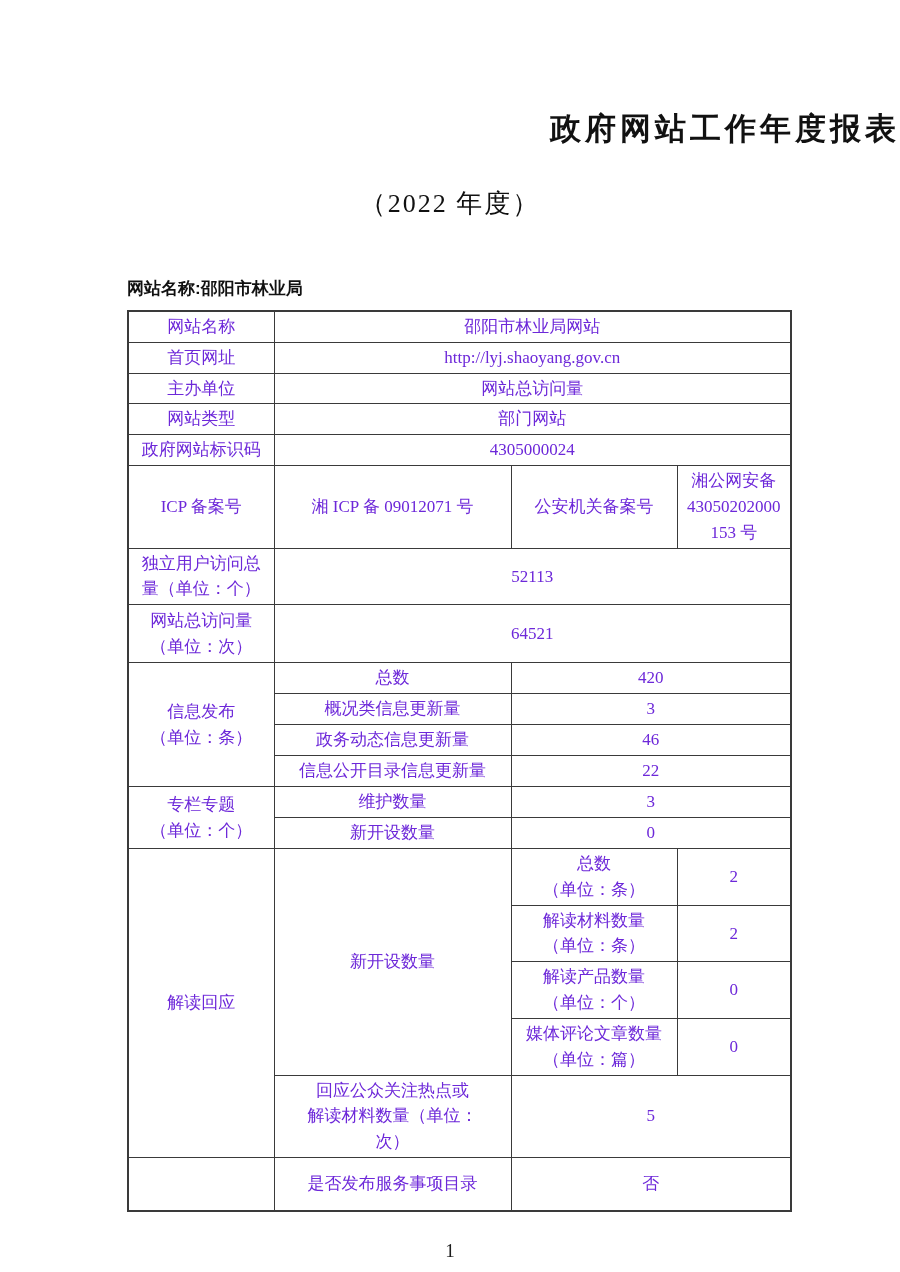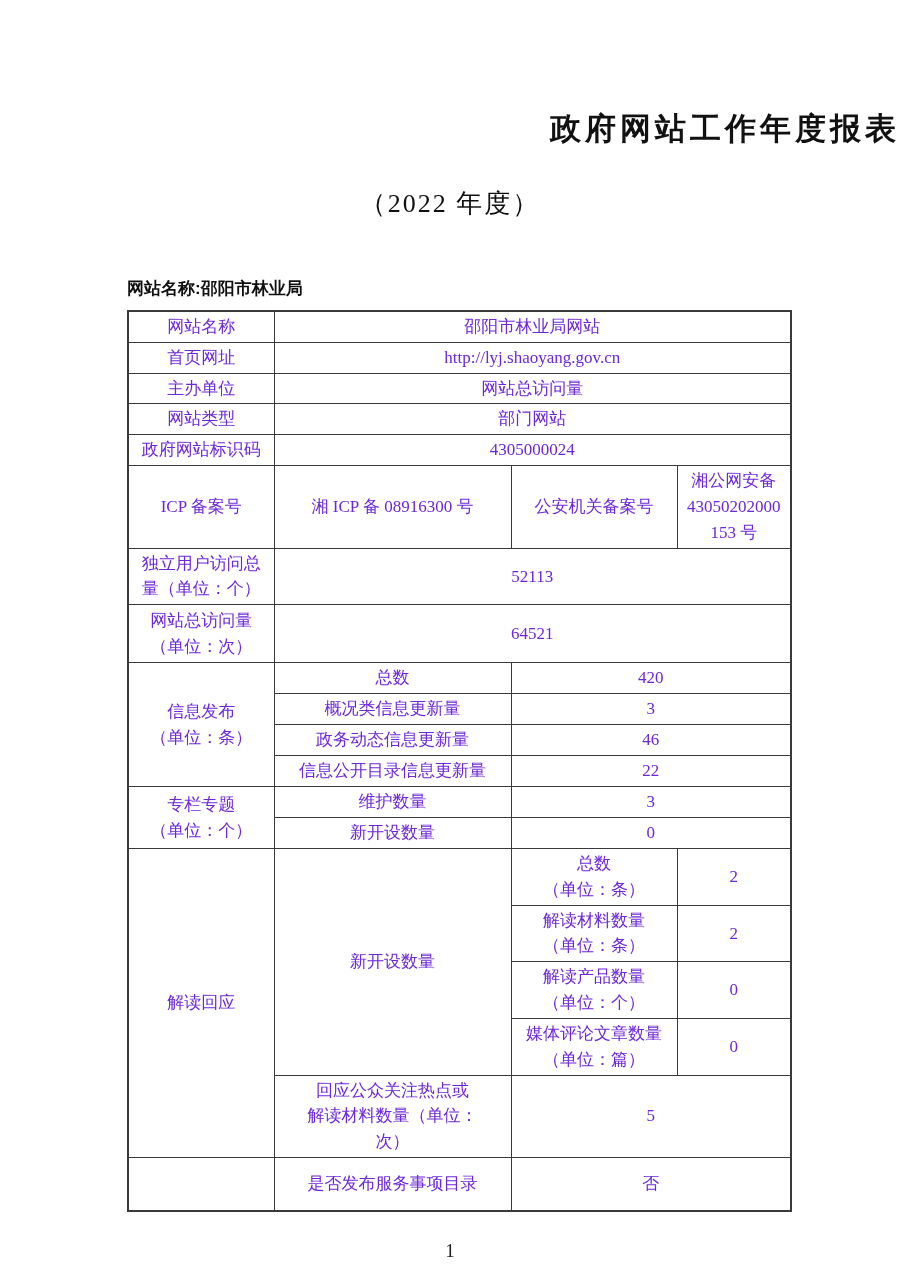--- a/index.html
+++ b/index.html
@@ -108,21 +108,21 @@
       <td>网站类型</td>
       <td colspan="3">部门网站</td>
     </tr>
     <tr class="h30">
       <td>政府网站标识码</td>
       <td colspan="3">4305000024</td>
     </tr>
 
     <tr class="h82">
       <td>ICP 备案号</td>
-      <td>湘 ICP 备 08916300 号</td>
+      <td>湘 ICP 备 09012071 号</td>
       <td>公安机关备案号</td>
       <td>湘公网安备
 43050202000
 153 号</td>
     </tr>
 
     <tr class="h55">
       <td>独立用户访问总
 量（单位：个）</td>
       <td colspan="3">52113</td>

